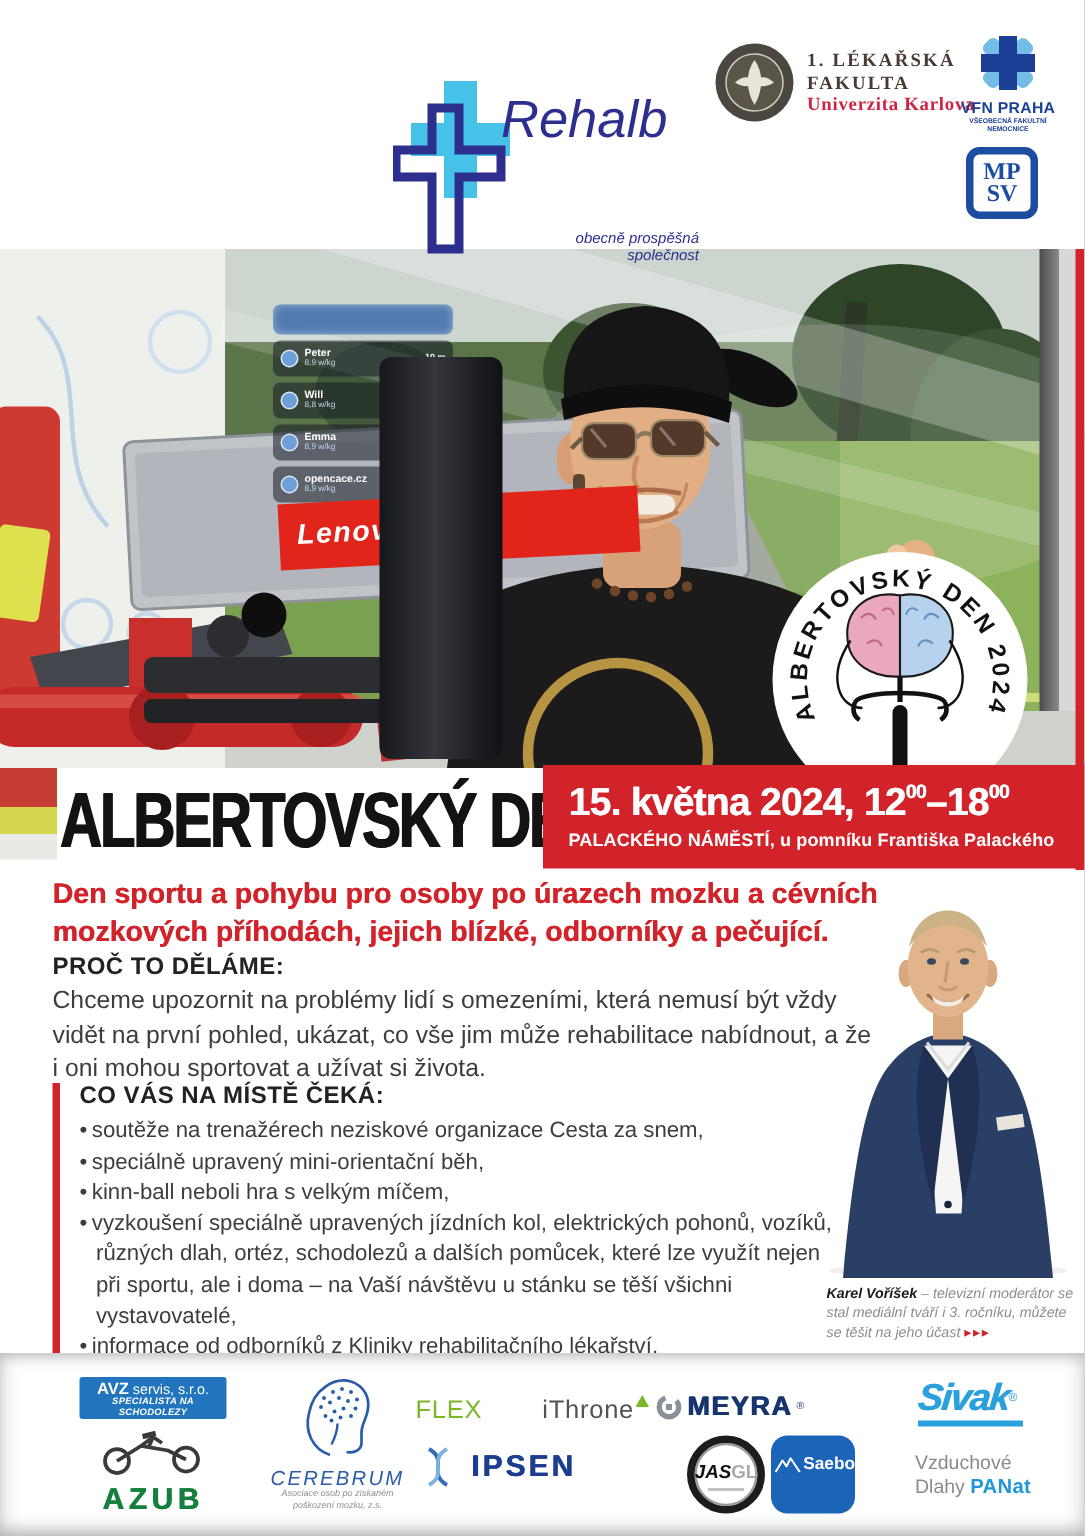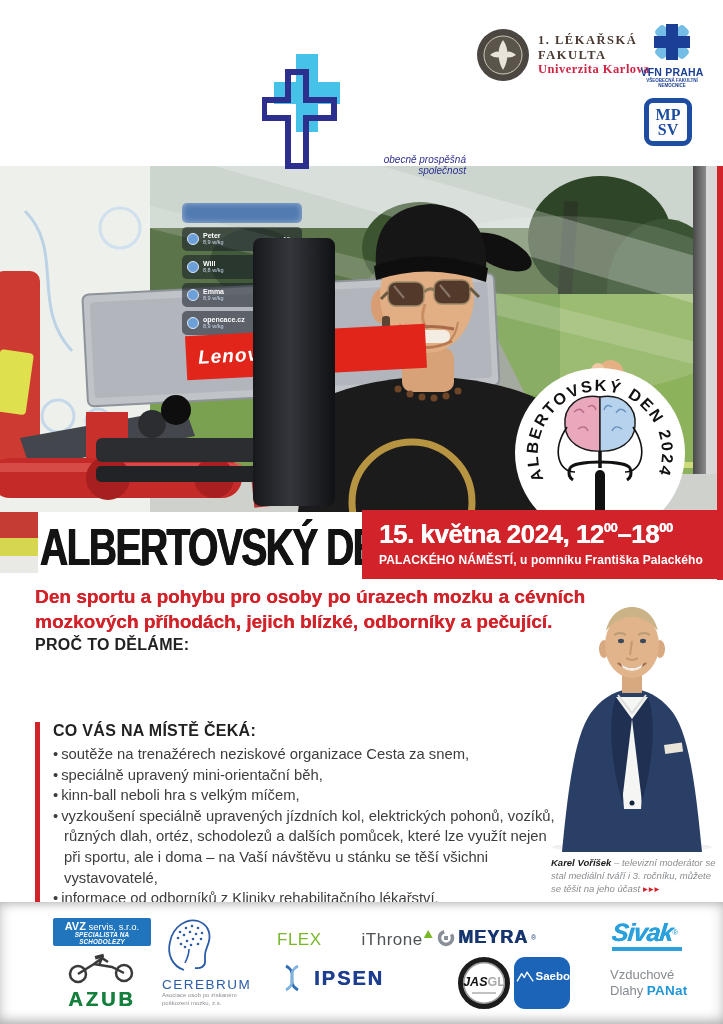--- a/index.html
+++ b/index.html
@@ -82,21 +82,21 @@
   .footer { left:0; top:902px; width:723px; height:122px; background:#fff; z-index:2;
             box-shadow:inset 0 9px 10px -7px #b5b5b5, inset 0 -11px 12px -8px #ababab,
                        inset 12px 0 14px -12px #c8c8c8, inset -12px 0 14px -12px #c8c8c8; }
   .avz { left:53px; top:918px; width:98px; height:28px; background:#2175bc; color:#fff; z-index:3;
          text-align:center; line-height:1.1; padding-top:2px; border-radius:2px; }
   .avz-l1 { font-size:9.5px; } .avz-l1 b { font-size:11px; }
   .avz-l2 { font-size:6.3px; font-weight:bold; font-style:italic; letter-spacing:.2px; }
   .azub-wrap { left:54px; top:950px; width:96px; text-align:center; z-index:3; }
   .azub-name { font-size:20px; font-weight:bold; color:#15803d; letter-spacing:3px;
                text-shadow:.5px 0 currentColor; }
-  .cerebrum { left:162px; top:914px; width:126px; z-index:3; }
+  .cerebrum { left:162px; top:914px; width:126px; text-align:center; z-index:3;font-style:italic; }
   .cer-name { font-size:13.5px; color:#2a5ca8; letter-spacing:1.5px; margin-top:1px; }
   .cer-sub { font-size:6px; color:#8a8f94; line-height:1.3; }
   .flexi { left:277px; top:930px; font-size:17px; z-index:3; }
   .flexi .fx { color:#7ab829; letter-spacing:.5px; }
   .flexi .th { color:#4f5356; letter-spacing:.5px;margin-left:40px; }
   .leaf { display:inline-block; width:9px; height:8px; background:#7ab829; margin-left:1px;
           clip-path:polygon(0 100%,50% 0,100% 100%); vertical-align:top; }
   .ipsen { left:283px; top:964px; display:flex; align-items:center; gap:13px; z-index:3; }
   .ipsen-name { font-size:20px; font-weight:bold; color:#1d3d8f; letter-spacing:2px;
                 text-shadow:.5px 0 currentColor; }
@@ -296,20 +296,21 @@
 
 
   <div class="abs rehalb">
     <svg width="80" height="120" viewBox="0 0 80 120">
       <g fill="#46c2e9">
         <rect x="34" y="2" width="22" height="78"></rect>
         <rect x="12" y="30" width="66" height="22"></rect>
       </g>
       <path d="M26,20 h18 v28 h28 v18 h-28 v48 h-18 v-48 h-24 v-18 h24 Z" fill="none" stroke="#2d2f8e" stroke-width="6"></path>
     </svg>
+    <div class="rehalb-name">Rehalb</div>
     <div class="rehalb-sub">obecně prospěšná společnost</div>
   </div>
 
   <div class="abs faculty">
     <svg width="54" height="54" viewBox="0 0 54 54">
       <circle cx="27" cy="27" r="26" fill="#4b463f"></circle>
       <circle cx="27" cy="27" r="19" fill="#5a544b" stroke="#cfc9bd" stroke-width="1"></circle>
       <path d="M27,12 C21,20 21,32 27,42 C33,32 33,20 27,12 Z" fill="#e8e4da"></path>
       <path d="M14,27 Q22,20 27,27 Q22,32 14,27 Z" fill="#e8e4da"></path>
       <path d="M40,27 Q32,20 27,27 Q32,32 40,27 Z" fill="#e8e4da"></path>
@@ -344,20 +345,21 @@
   <div class="abs band-ext"></div>
   <div class="abs title">ALBERTOVSKÝ DEN</div>
   <div class="abs right-stripe"></div>
   <div class="abs datebox">
     <div class="date-l1"><span>15. května 2024, 12</span><sup>00</sup><span>–18</span><sup>00</sup></div>
     <div class="date-l2">PALACKÉHO NÁMĚSTÍ, u pomníku Františka Palackého</div>
   </div>
 
   <div class="abs intro">Den sportu a pohybu pro osoby po úrazech mozku a cévních mozkových příhodách, jejich blízké, odborníky a pečující.</div>
   <div class="abs why-h">PROČ TO DĚLÁME:</div>
+  <div class="abs why-t">Chceme upozornit na problémy lidí s omezeními, která nemusí být vždy vidět na první pohled, ukázat, co vše jim může rehabilitace nabídnout, a že i oni mohou sportovat a užívat si života.</div>
 
   <div class="abs expect">
     <div class="expect-h">CO VÁS NA MÍSTĚ ČEKÁ:</div>
     <div>
         <div class="bullet"><b>•</b><span>soutěže na trenažérech neziskové organizace Cesta za snem,</span></div>
         <div class="bullet"><b>•</b><span>speciálně upravený mini-orientační běh,</span></div>
         <div class="bullet"><b>•</b><span>kinn-ball neboli hra s velkým míčem,</span></div>
         <div class="bullet"><b>•</b><span>vyzkoušení speciálně upravených jízdních kol, elektrických pohonů, vozíků, různých dlah, ortéz, schodolezů a dalších pomůcek, které lze využít nejen při sportu, ale i doma – na Vaší návštěvu u stánku se těší všichni vystavovatelé,</span></div>
         <div class="bullet"><b>•</b><span>informace od odborníků z Kliniky rehabilitačního lékařství,</span></div>
         <div class="bullet"><b>•</b><span>sportovním dnem Vás provede moderátor Karel Voříšek,</span></div>

